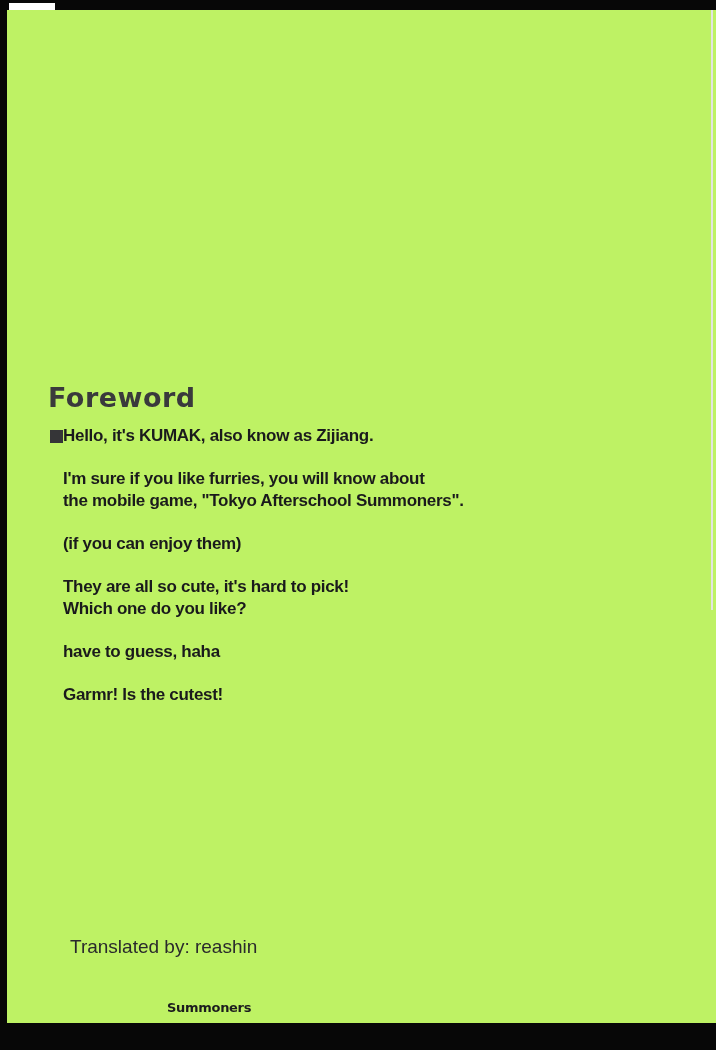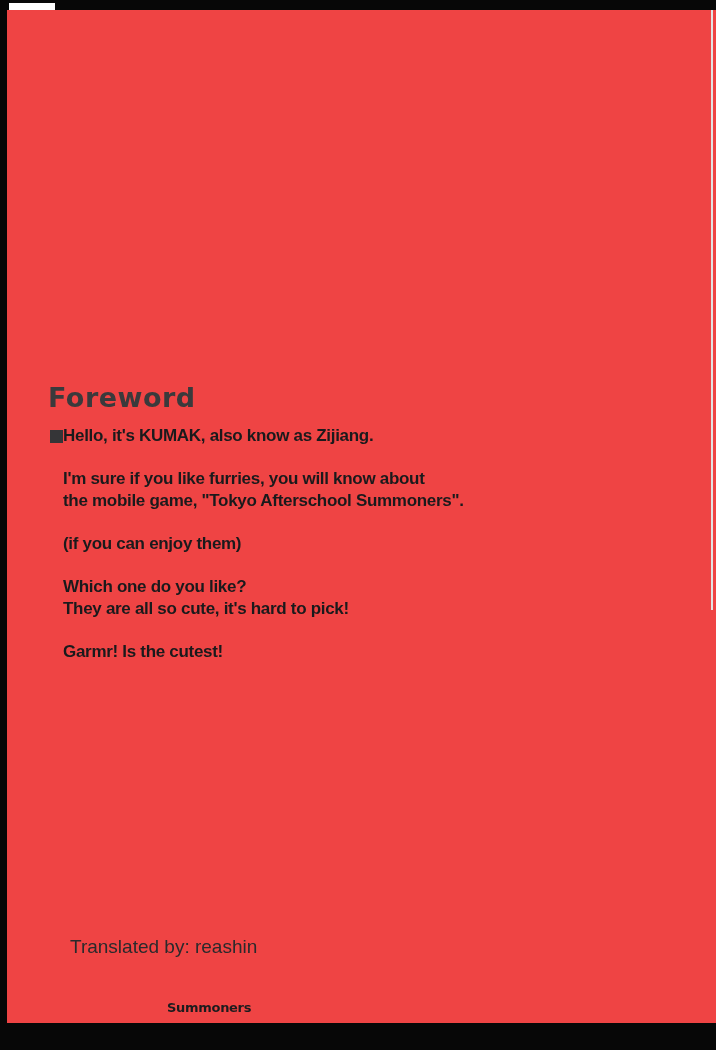--- a/index.html
+++ b/index.html
@@ -2,21 +2,21 @@
 <html><head>
 <meta charset="utf-8">
 <style>
   html, body { margin: 0; padding: 0; }
   body { background: #ffffff; }
 
   .scan-page {
     position: relative;
     width: 716px;
     height: 1050px;
-    background: #ef4444;
+    background: #bef264;
     overflow: hidden;
     font-family: "Liberation Sans", sans-serif;
   }
 
   
   .border-top {
     position: absolute; left: 0; top: 0;
     width: 716px; height: 10px;
     background: #070707;
   }
@@ -113,24 +113,25 @@
       <div class="line">Hello, it's KUMAK, also know as Zijiang.</div>
     </div>
     <div class="para">
       <div class="line">I'm sure if you like furries, you will know about</div>
       <div class="line">the mobile game, "Tokyo Afterschool Summoners".</div>
     </div>
     <div class="para">
       <div class="line">(if you can enjoy them)</div>
     </div>
     <div class="para">
+      <div class="line">They are all so cute, it's hard to pick!</div>
       <div class="line">Which one do you like?</div>
-      <div class="line">They are all so cute, it's hard to pick!</div>
     </div>
     <div class="para">
+      <div class="line">have to guess, haha</div>
     </div>
     <div class="para">
       <div class="line">Garmr! Is the cutest!</div>
     </div>
   </div>
 
   <div class="credit-translator">Translated by: reashin</div>
   <div class="credit-group">Summoners</div>
 
 </div>

